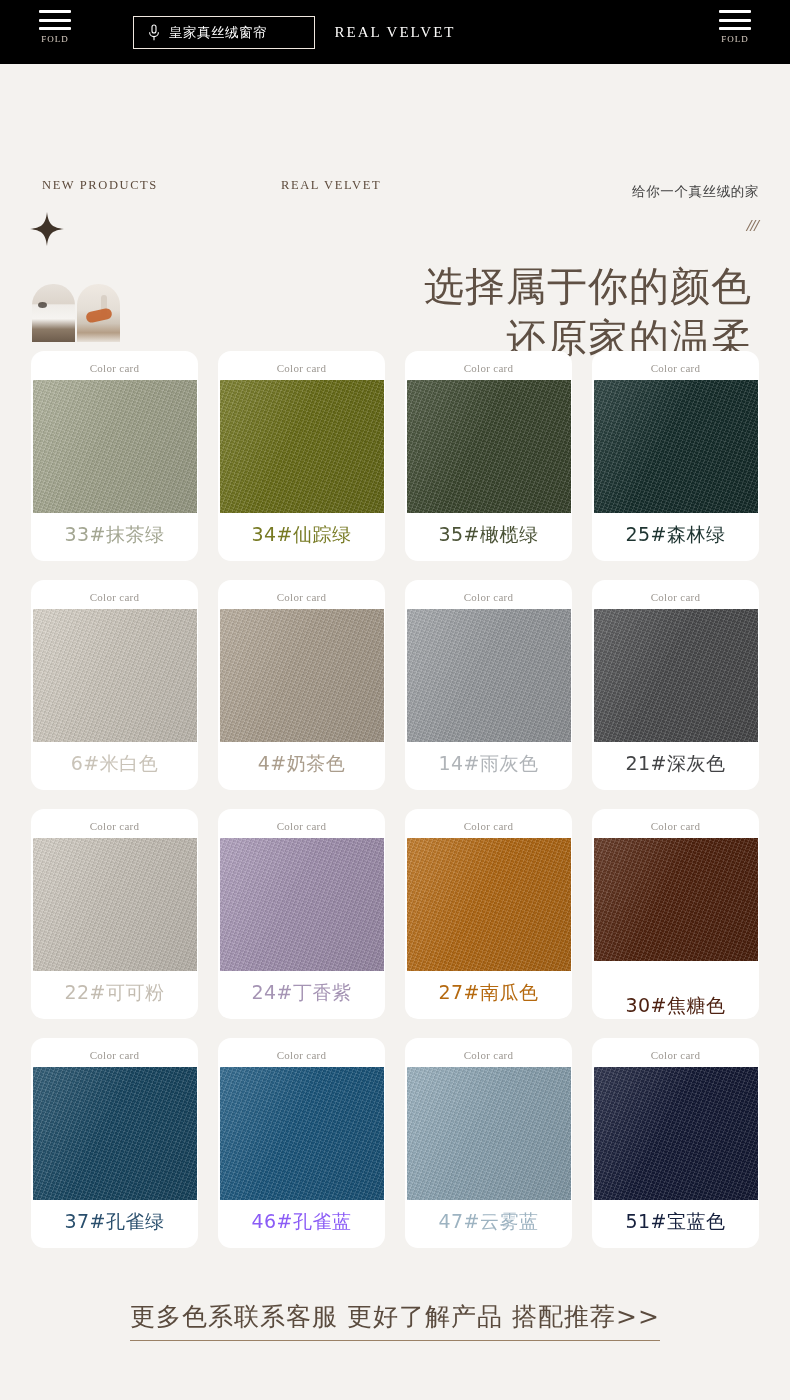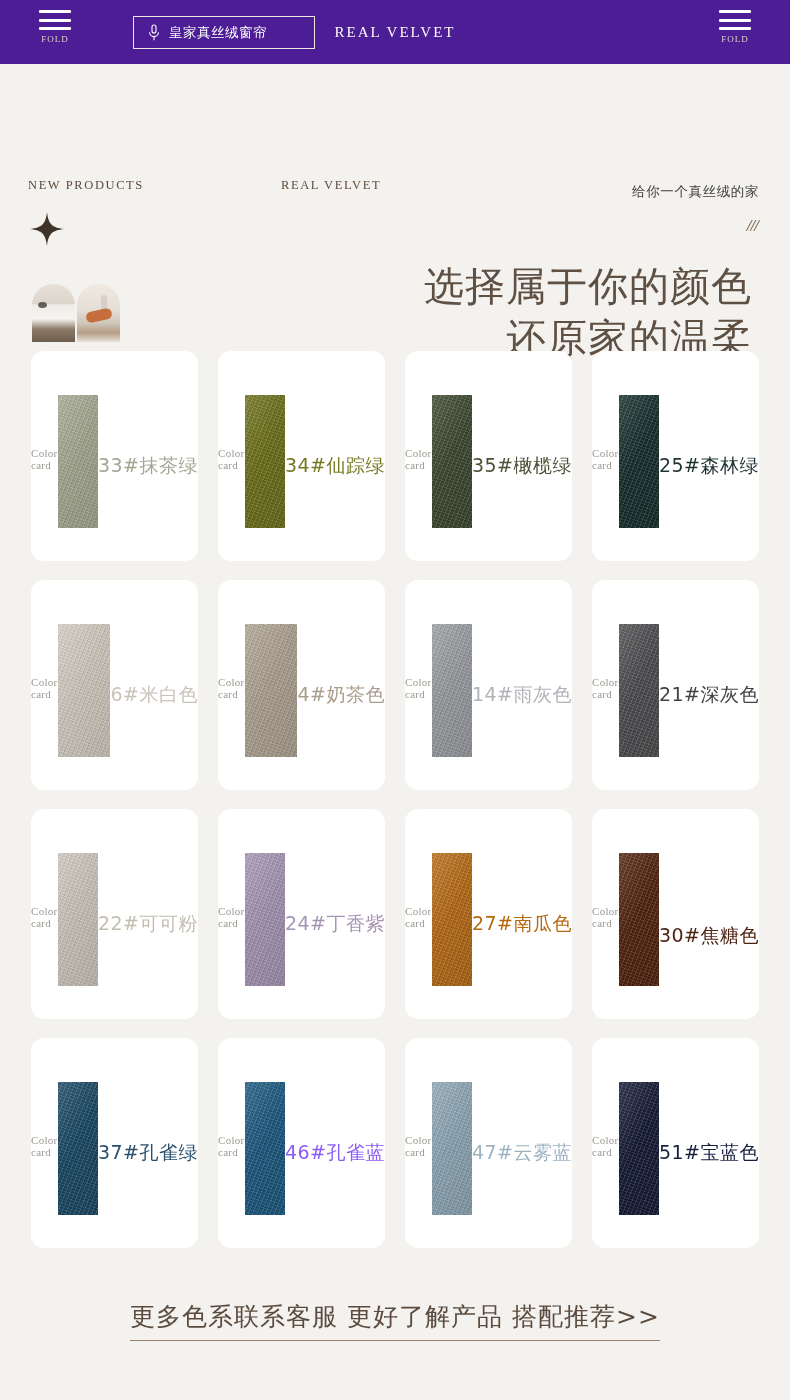--- a/index.html
+++ b/index.html
@@ -10,21 +10,21 @@
     background: #f4f2ef;
     font-family: "Liberation Sans", "DejaVu Sans", sans-serif;
     overflow: hidden;
   }
 
   
   .topbar {
     position: relative;
     width: 790px;
     height: 64px;
-    background: #4c1d95;
+    background: #000000;
     display: flex;
     align-items: center;
     padding-left: 30px;
   }
   .fold-btn {
     position: absolute;
     top: 10px;
     display: flex;
     flex-direction: column;
     align-items: center;
@@ -73,21 +73,21 @@
   
   .hero { position: relative; width: 790px; height: 285px; }
 
   .eyebrow {
     position: absolute;
     font-family: "Liberation Serif", "DejaVu Serif", serif;
     font-size: 12.5px;
     letter-spacing: 1.6px;
     color: #5d4b3c;
   }
-  .eyebrow.a { left: 28px;  top: 114px; }
+  .eyebrow.a { left: 42px;  top: 114px; }
   .eyebrow.b { left: 281px; top: 114px; }
 
   .tagline {
     position: absolute;
     right: 31px;
     top: 119px;
     font-size: 13.5px;
     color: #404040;
     font-family: "DejaVu Sans", sans-serif;
     letter-spacing: 0.6px;
@@ -154,21 +154,21 @@
     grid-template-columns: repeat(4, 167px);
     column-gap: 20px;
     row-gap: 19px;
   }
   .card {
     width: 167px;
     height: 210px;
     background: #ffffff;
     border-radius: 13px;
     display: flex;
-    flex-direction: row;
+    flex-direction: column;
     align-items: center;
     padding-top: 11px;
   }
   .card-eyebrow {
     font-family: "Liberation Serif", "DejaVu Serif", serif;
     font-size: 11px;
     color: #9d9892;
     letter-spacing: .3px;
     margin-bottom: 6px;
   }

